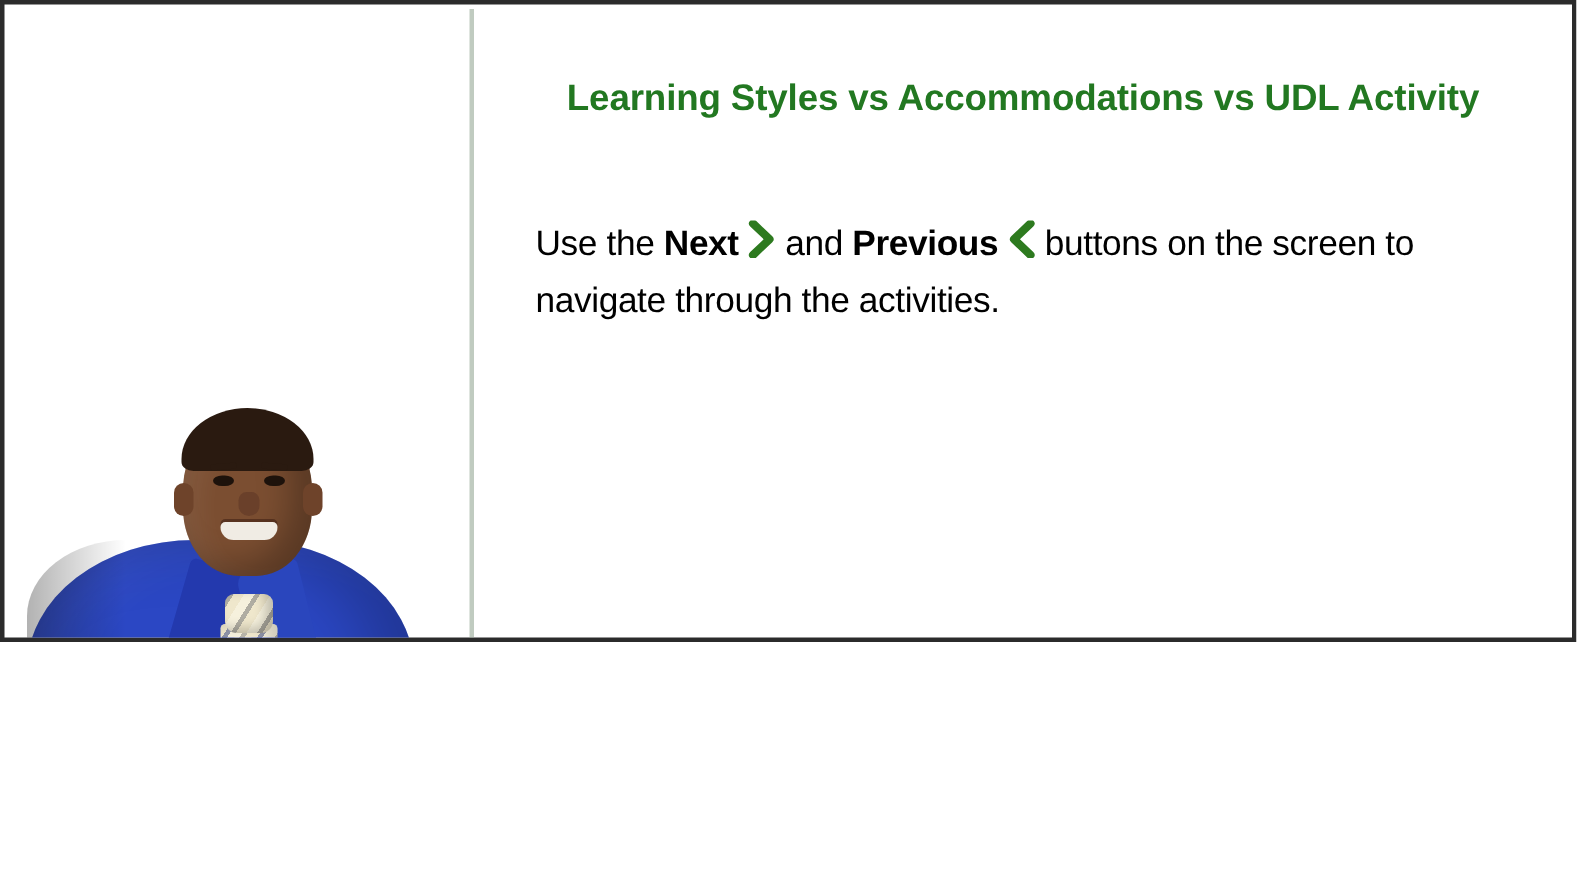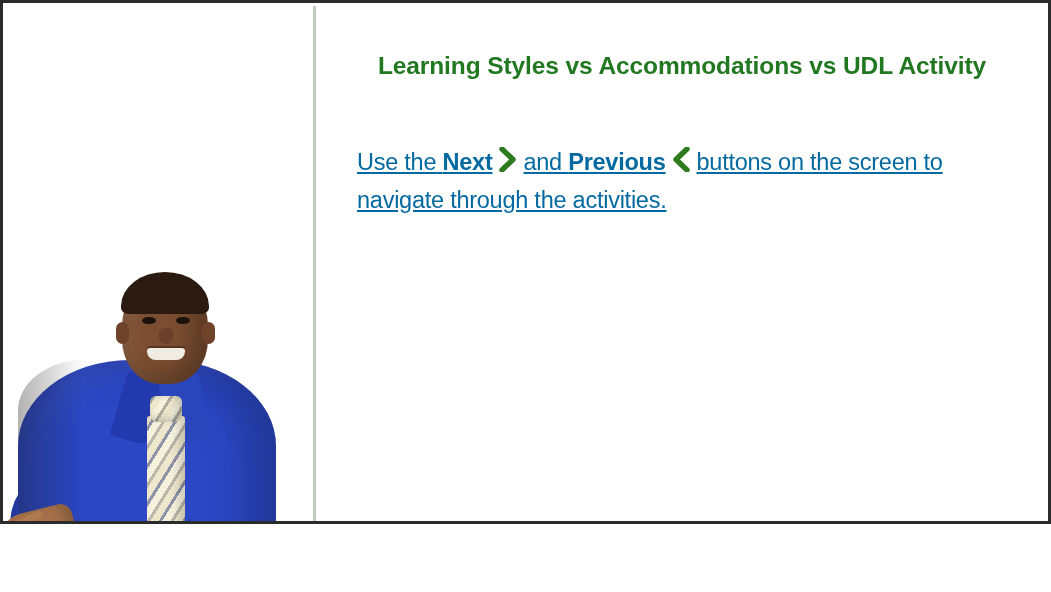--- a/index.html
+++ b/index.html
@@ -7,21 +7,21 @@
     padding: 0;
     background: #ffffff;
   }
   body {
     font-family: "Liberation Sans", sans-serif;
   }
 
   .slide {
     position: relative;
     width: 1051px;
-    height: 524px;
+    height: 428px;
     box-sizing: border-box;
     background: #ffffff;
     border: 3px solid #2b2b2b;
     overflow: hidden;
   }
 
   
   .left-panel {
     position: absolute;
     left: 3px;
@@ -277,27 +277,26 @@
     font-family: "Liberation Sans", sans-serif;
     font-size: 23.5px;
     font-weight: 400;
     line-height: 1.60;
     letter-spacing: -0.25px;
   }
 
   .nav-copy {
     margin: 0;
     padding: 60px 14px 0 38px;
-    color: #0369a1;
+    color: #000000;
     font-family: "Liberation Sans", sans-serif;
     font-size: 23.5px;
     font-weight: 400;
     line-height: 1.62;
     letter-spacing: -0.25px;
-    text-decoration: underline;
   }
   .nav-copy b { font-weight: bold; }
 
   .chev {
     display: inline-block;
     vertical-align: -2px;
     margin: 0 6px;
     width: 19px;
     height: 25px;
   }

